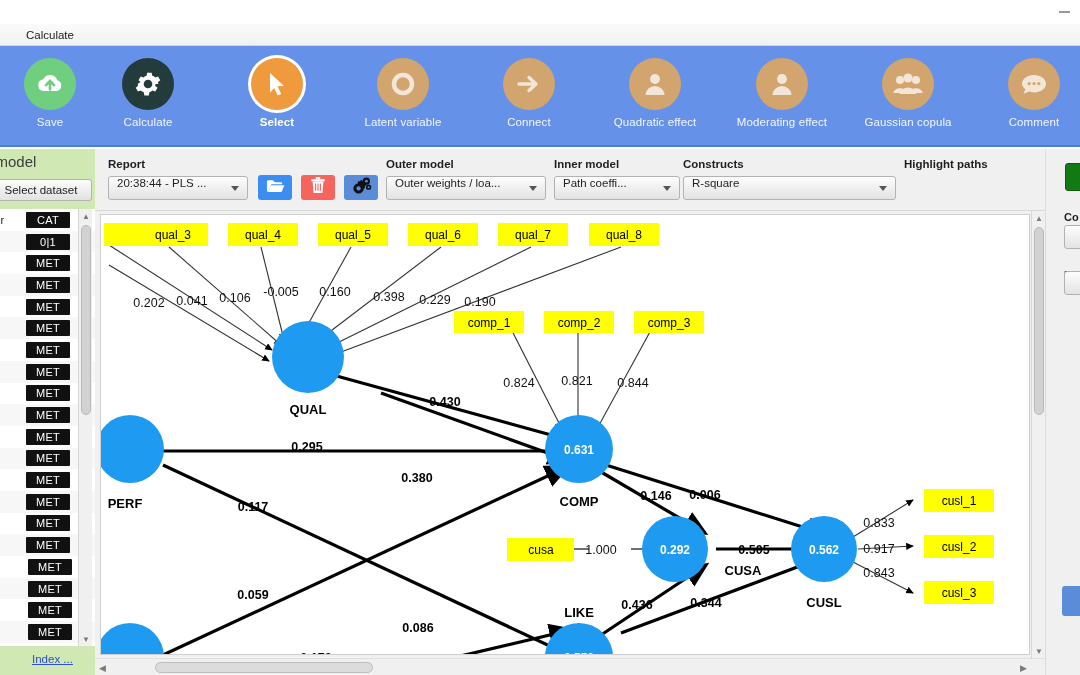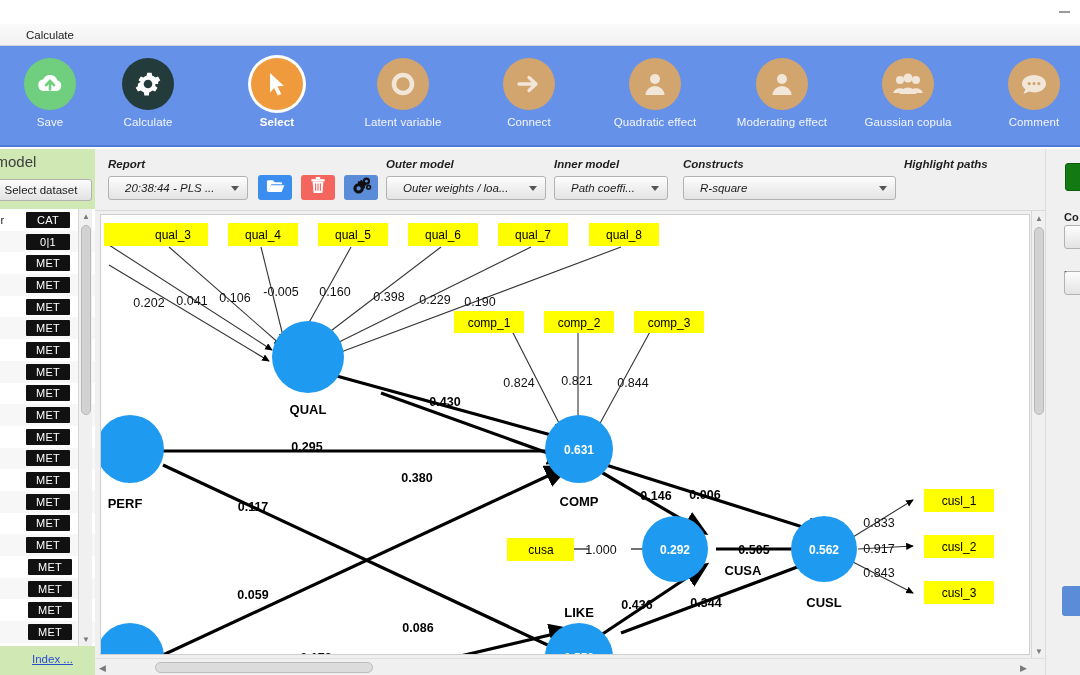--- a/index.html
+++ b/index.html
@@ -53,32 +53,32 @@
   .rb-circ.tan    { background: #d2a46e; }
   .rb-label {
     font-size: 11.5px; color: #f3f6fd; letter-spacing: .1px;
     white-space: nowrap;
   }
   .rb-label.sel { color: #ffffff; font-weight: bold; }
 
   
   .ctrlbar {
     position: absolute; left: 95px; top: 149px; width: 985px; height: 62px;
-    background: #f0f0f0; border-bottom: 1px solid #d9d9d9; font-style: italic;
+    background: #f0f0f0; border-bottom: 1px solid #d9d9d9;
   }
   .ctrl-lbl {
     font-size: 11.5px; font-weight: bold; color: #1e1e1e;
     position: absolute; top: 9px; white-space: nowrap;
   }
   .combo {
     position: absolute; height: 24px;
     background: linear-gradient(to bottom,#fdfdfd 0%,#e3e3e3 100%);
     border: 1px solid #b2b2b2; border-radius: 3px;
     font-size: 11.5px; color: #1e1e1e;
-    display: flex; align-items: center; padding-left: 16px;
+    display: flex; align-items: flex-start; padding-left: 8px;
     cursor: pointer; white-space: nowrap; overflow: hidden;
   }
   .combo .caret {
     position: absolute; right: 8px; top: 9px;
     width: 0; height: 0;
     border-left: 4.5px solid transparent; border-right: 4.5px solid transparent;
     border-top: 5px solid #555;
   }
   .sqbtn {
     position: absolute; width: 34px; height: 25px; border-radius: 3px;
@@ -358,21 +358,21 @@
       </span>
     </div>
 
     <div class="ctrl-lbl" style="left:291px">Outer model</div>
     <div class="combo" style="left:291px; top:27px; width:160px;">
       <span>Outer weights / loa...</span>
       <span class="caret"></span>
     </div>
 
     <div class="ctrl-lbl" style="left:459px">Inner model</div>
-    <div class="combo" style="left:459px; top:27px; width:114px;">
+    <div class="combo" style="left:459px; top:27px; width:126px;">
       <span>Path coeffi...</span>
       <span class="caret"></span>
     </div>
 
     <div class="ctrl-lbl" style="left:588px">Constructs</div>
     <div class="combo" style="left:588px; top:27px; width:213px;">
       <span>R-square</span>
       <span class="caret"></span>
     </div>
 

